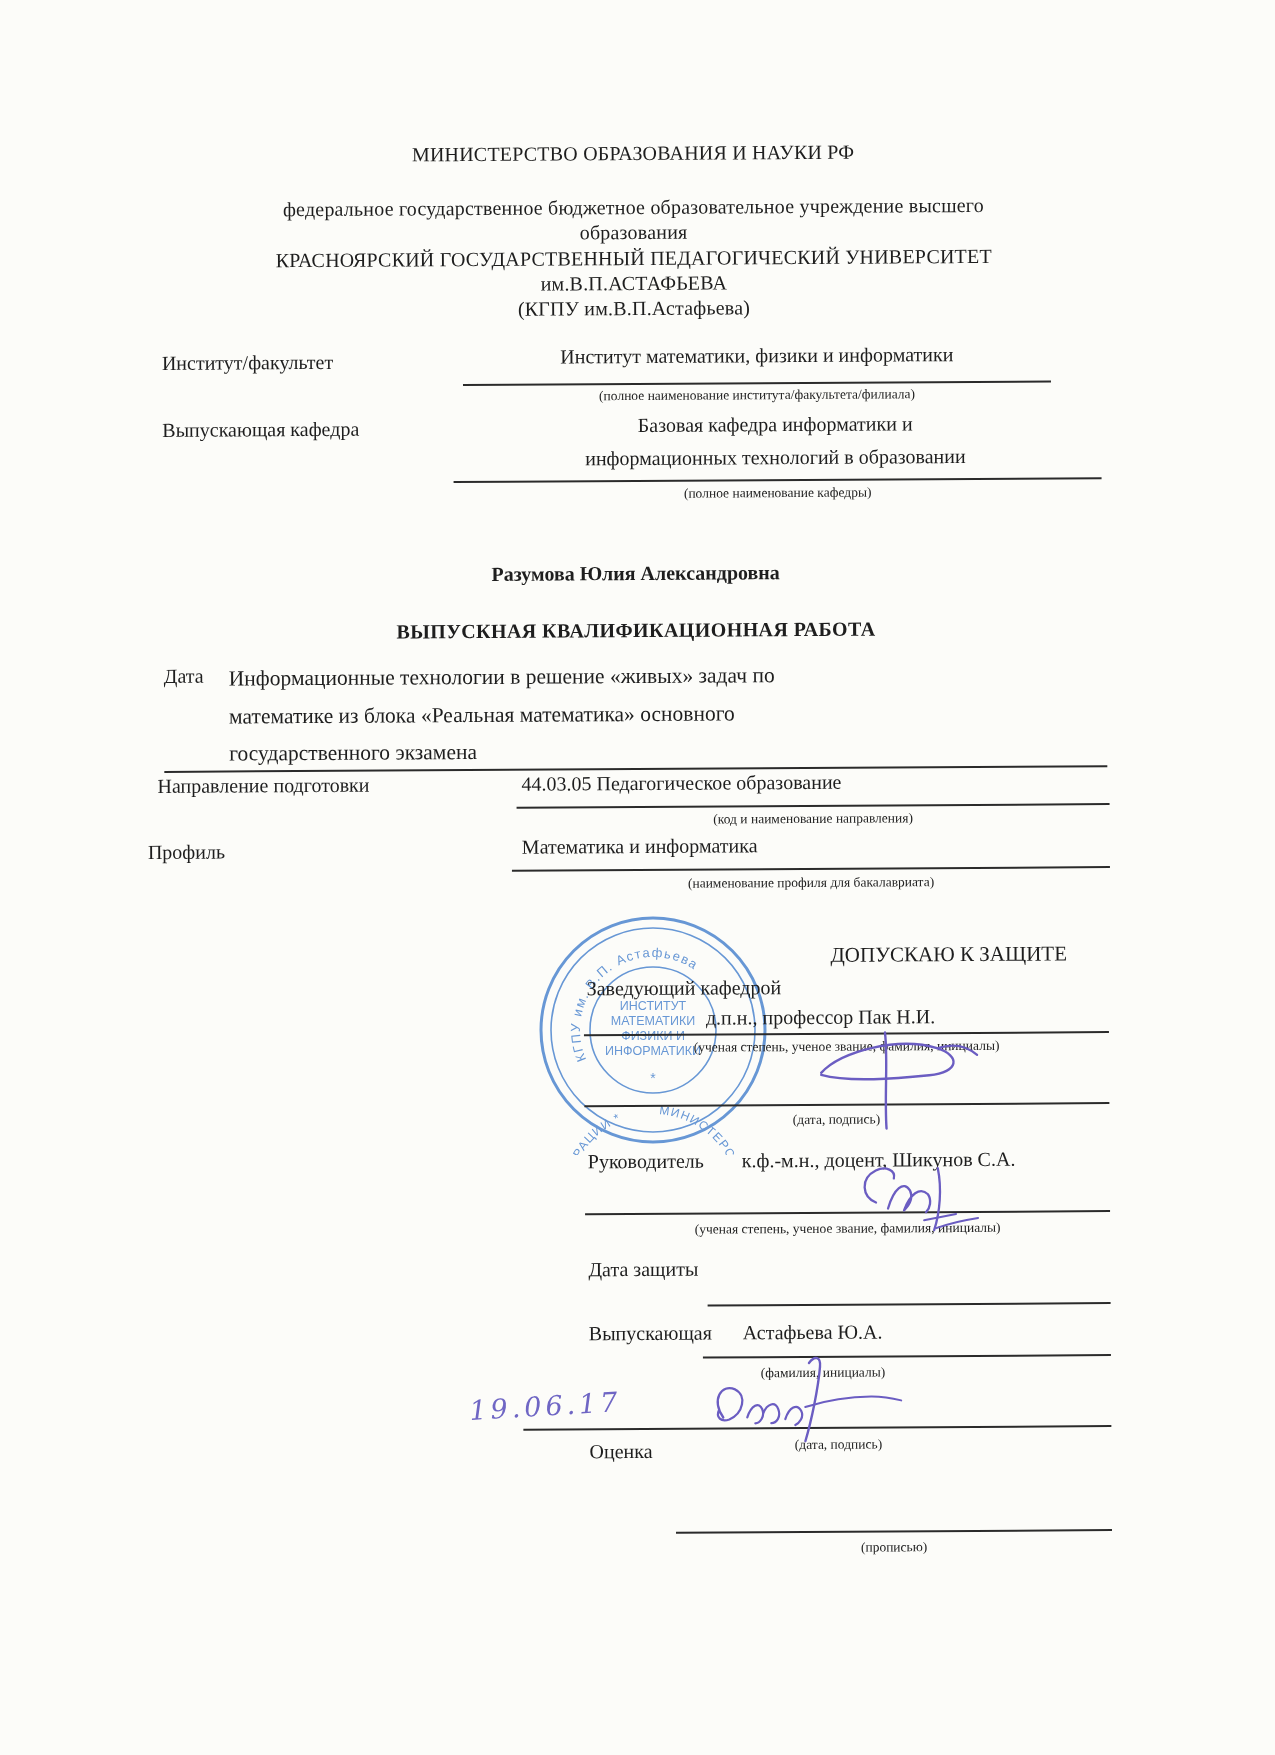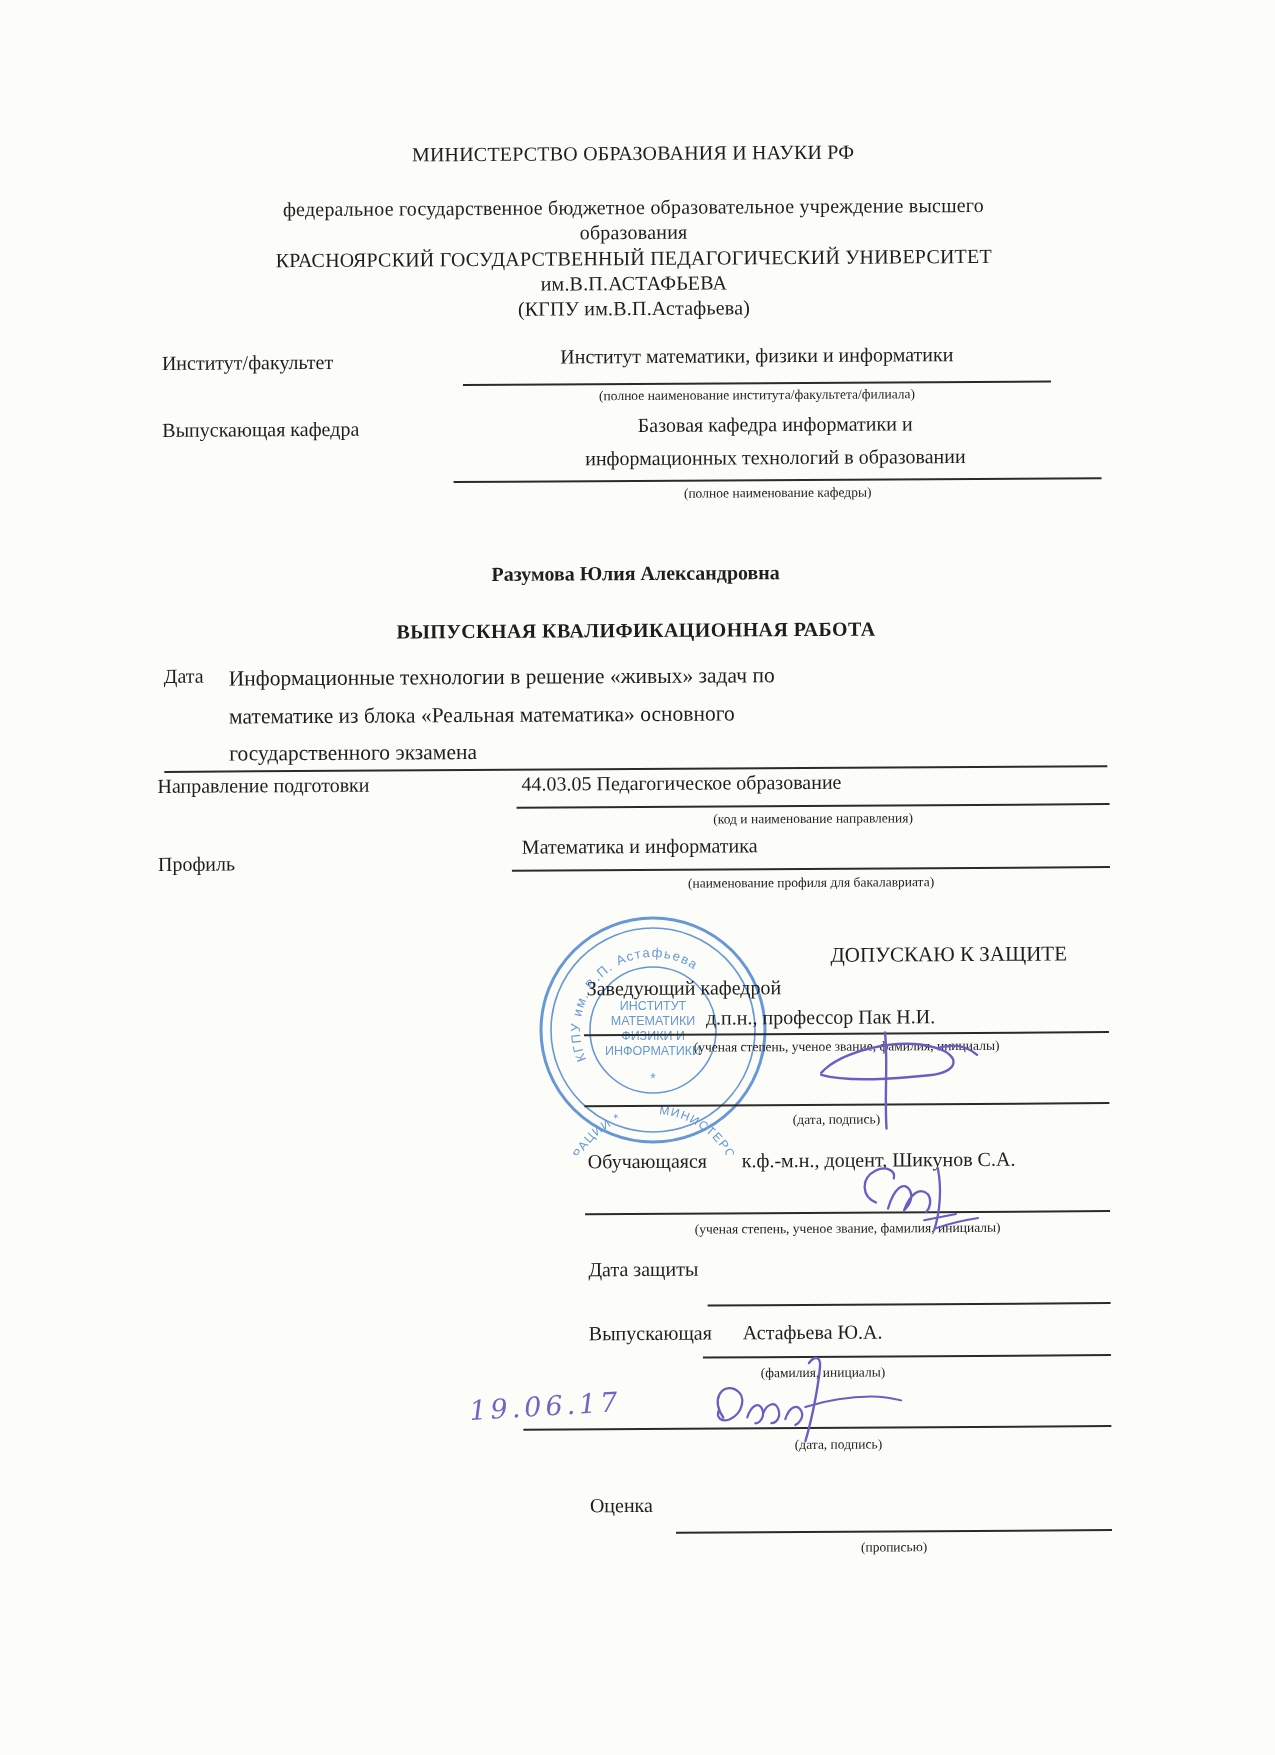--- a/index.html
+++ b/index.html
@@ -90,51 +90,51 @@
     <div class="abs topic" style="left:230px;top:658px;width:880px;">Информационные технологии в решение «живых» задач по</div>
     <div class="abs topic" style="left:230px;top:696px;width:880px;">математике из блока «Реальная математика» основного</div>
     <div class="abs topic" style="left:230px;top:733px;width:880px;">государственного экзамена</div>
     <div class="abs rule" style="left:165px;top:768px;width:943px;"></div>
 
     <div class="abs lbl" style="left:158px;top:772px;">Направление подготовки</div>
     <div class="abs val" style="left:522px;top:772px;">44.03.05 Педагогическое образование</div>
     <div class="abs rule" style="left:517px;top:806px;width:593px;"></div>
     <div class="abs hint" style="left:517px;top:812px;width:593px;">(код и наименование направления)</div>
 
-    <div class="abs lbl" style="left:158px;top:838px;margin-top:12px;">Профиль</div>
+    <div class="abs lbl" style="left:148px;top:838px;">Профиль</div>
     <div class="abs val" style="left:522px;top:835px;">Математика и информатика</div>
     <div class="abs rule" style="left:512px;top:869px;width:598px;"></div>
     <div class="abs hint" style="left:512px;top:876px;width:598px;">(наименование профиля для бакалавриата)</div>
 
     <div class="abs val" style="left:830px;top:944px;font-size:21px;">ДОПУСКАЮ К ЗАЩИТЕ</div>
     <div class="abs lbl" style="left:586px;top:977px;">Заведующий кафедрой</div>
     <div class="abs val" style="left:705px;top:1007px;">д.п.н., профессор Пак Н.И.</div>
     <div class="abs rule" style="left:583px;top:1034px;width:525px;"></div>
     <div class="abs hint" style="left:583px;top:1040px;width:525px;">(ученая степень, ученое звание, фамилия, инициалы)</div>
     <div class="abs rule" style="left:583px;top:1105px;width:525px;"></div>
     <div class="abs hint" style="left:660px;top:1113px;width:350px;">(дата, подпись)</div>
 
-    <div class="abs lbl" style="left:586px;top:1150px;">Обучающаяся</div>
+    <div class="abs lbl" style="left:586px;top:1150px;">Руководитель</div>
     <div class="abs val" style="left:740px;top:1150px;">к.ф.-м.н., доцент, Шикунов С.А.</div>
     <div class="abs rule" style="left:583px;top:1213px;width:525px;"></div>
     <div class="abs hint" style="left:583px;top:1222px;width:525px;">(ученая степень, ученое звание, фамилия, инициалы)</div>
 
     <div class="abs lbl" style="left:586px;top:1258px;">Дата защиты</div>
     <div class="abs rule" style="left:705px;top:1305px;width:403px;"></div>
 
     <div class="abs lbl" style="left:586px;top:1322px;">Выпускающая</div>
     <div class="abs val" style="left:740px;top:1322px;">Астафьева Ю.А.</div>
     <div class="abs rule" style="left:700px;top:1357px;width:408px;"></div>
     <div class="abs hint" style="left:700px;top:1366px;width:240px;">(фамилия, инициалы)</div>
 
     <div class="abs hand-date" style="left:466px;top:1390px;">19.06.17</div>
     <div class="abs rule" style="left:520px;top:1428px;width:588px;"></div>
     <div class="abs hint" style="left:660px;top:1438px;width:350px;">(дата, подпись)</div>
 
-    <div class="abs lbl" style="left:586px;top:1494px;">Оценка</div>
+    <div class="abs lbl" style="left:586px;top:1440px;">Оценка</div>
     <div class="abs rule" style="left:672px;top:1532px;width:436px;"></div>
     <div class="abs hint" style="left:672px;top:1541px;width:436px;">(прописью)</div>
 
     <div class="abs" style="left:808px;top:1030px;z-index:3;">
       <svg width="175" height="105" viewBox="0 0 175 105">
         <path class="ink" stroke-width="2.4" d="M12,44 C32,22 90,8 128,20 C152,28 150,44 120,47 C88,50 40,54 12,46"></path>
         <path class="ink" stroke-width="2.2" d="M128,20 C144,15 158,18 168,27"></path>
         <path class="ink" stroke-width="2.4" d="M76,4 C79,30 75,68 77,100"></path>
       </svg>
     </div>

